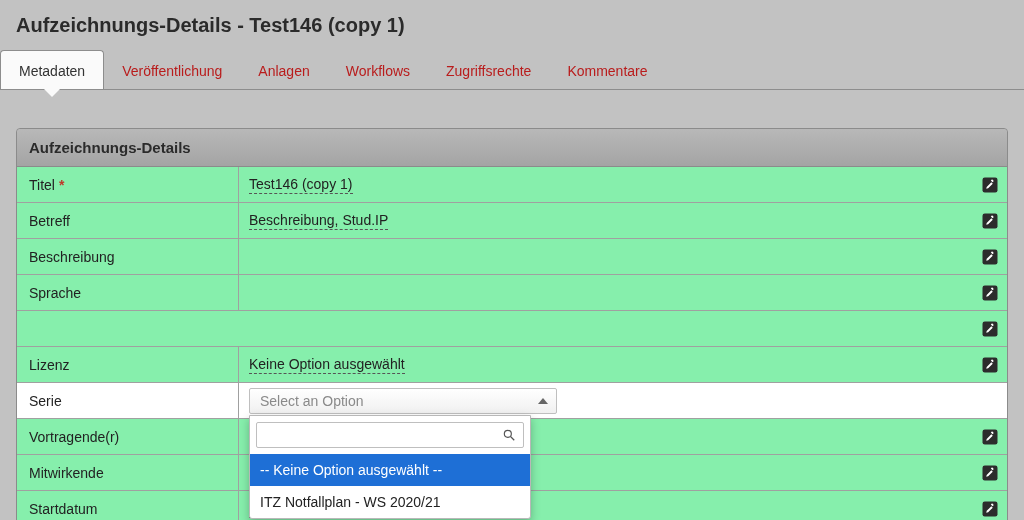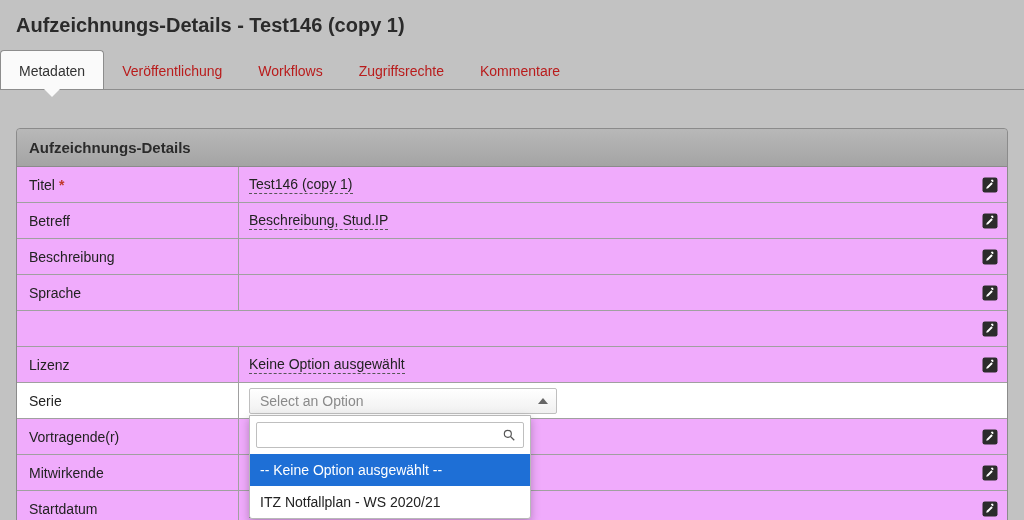--- a/index.html
+++ b/index.html
@@ -62,21 +62,21 @@
     font-weight: 700;
     font-size: 15px;
     padding: 10px 12px;
     border-bottom: 1px solid #8b8b8b;
     border-radius: 4px 4px 0 0;
   }
 
   .row {
     display: flex;
     border-bottom: 1px solid #a0a0a0;
-    background: #f0abfc;
+    background: #86efac;
     height: 36px;
     align-items: stretch;
   }
   .row:last-child { border-bottom: none; }
   .row .label {
     width: 222px;
     padding: 8px 12px;
     font-size: 14px;
     color: #222;
     border-right: 1px solid #a0a0a0;
@@ -178,20 +178,21 @@
   }
 </style>
 </head>
 <body>
 
 <div class="page-title">Aufzeichnungs-Details - Test146 (copy 1)</div>
 
 <div class="tabs">
   <div class="tab active">Metadaten</div>
   <div class="tab">Veröffentlichung</div>
+  <div class="tab">Anlagen</div>
   <div class="tab">Workflows</div>
   <div class="tab">Zugriffsrechte</div>
   <div class="tab">Kommentare</div>
 </div>
 <div class="tabs-bar-bottom"></div>
 
 <div class="wrap">
   <div class="panel">
     <div class="panel-header">Aufzeichnungs-Details</div>
 

